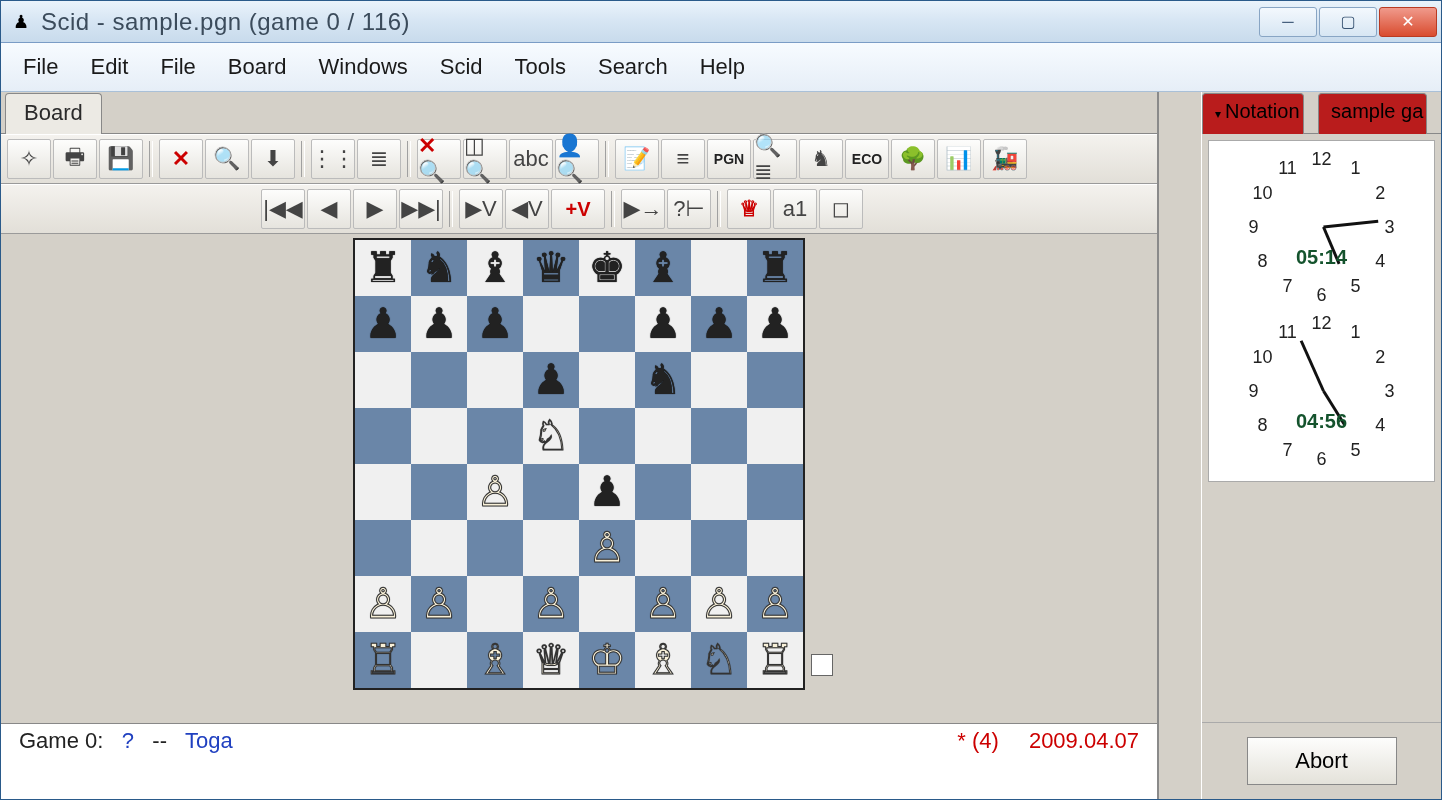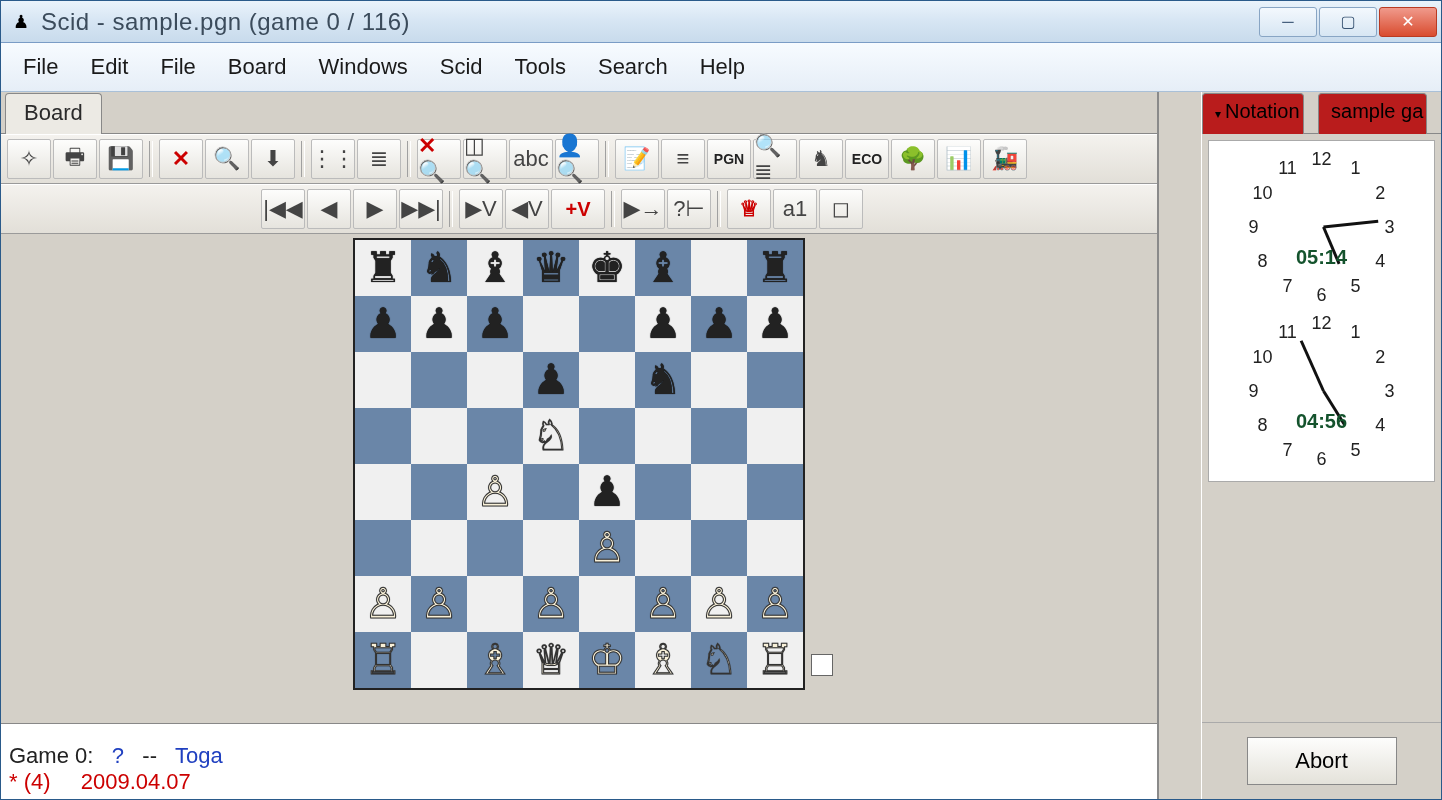--- a/index.html
+++ b/index.html
@@ -42,21 +42,21 @@
   .sq { width: 56px; height: 56px; display: flex; align-items: center; justify-content: center; font-size: 42px; line-height: 1; }
   .sq.light { background: #f0f0f0; }
   .sq.dark  { background: #6a86a8; }
   .pc { text-shadow: 0 0 1px #000; }
   .pc.w { color: #f8f0d8; -webkit-text-stroke: 1px #333; }
   .pc.b { color: #222; }
   .sidemove-box { position: absolute; width: 22px; height: 22px; border: 1px solid #666; background: #fff; }
   #sidemove-w { left: calc(50% + 232px); top: 420px; }
 
   
-  .status-bar { height: 76px; background: #fff; border-top: 1px solid #888; padding: 4px 8px; font-size: 22px; color: #222; display: flex; flex-direction: column; justify-content: flex-end; }
+  .status-bar { height: 76px; background: #fff; border-top: 1px solid #888; padding: 4px 18px; font-size: 22px; color: #222; display: flex; flex-direction: row; justify-content: space-between; }
   .status-bar .line1 { }
   .status-bar .q { color: #2040c0; }
   .status-bar .toga { color: #2040c0; }
   .status-bar .line2 { color: #c00; }
   .status-bar .moves { color: #c00; }
   .status-bar .date { color: #c00; margin-left: 24px; }
 
   
   .right-tabs { height: 42px; display: flex; border-bottom: 1px solid #888; background: #d4d0c8; }
   .right-tab { border: 1px solid #888; border-bottom: none; background: #b91c1c; padding: 6px 12px; font-size: 20px; cursor: pointer; border-radius: 4px 4px 0 0; margin-right: 14px; position: relative; top: 1px; white-space: nowrap; overflow: hidden; }

